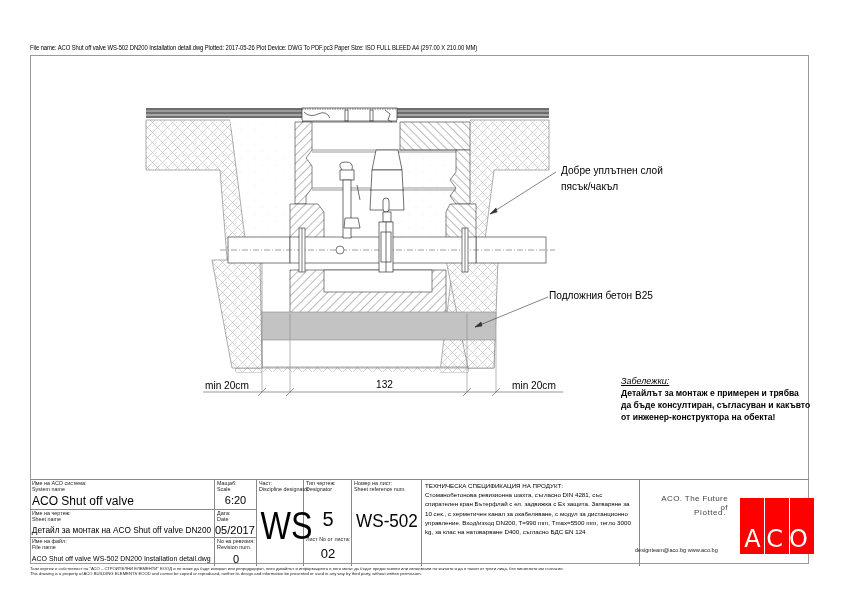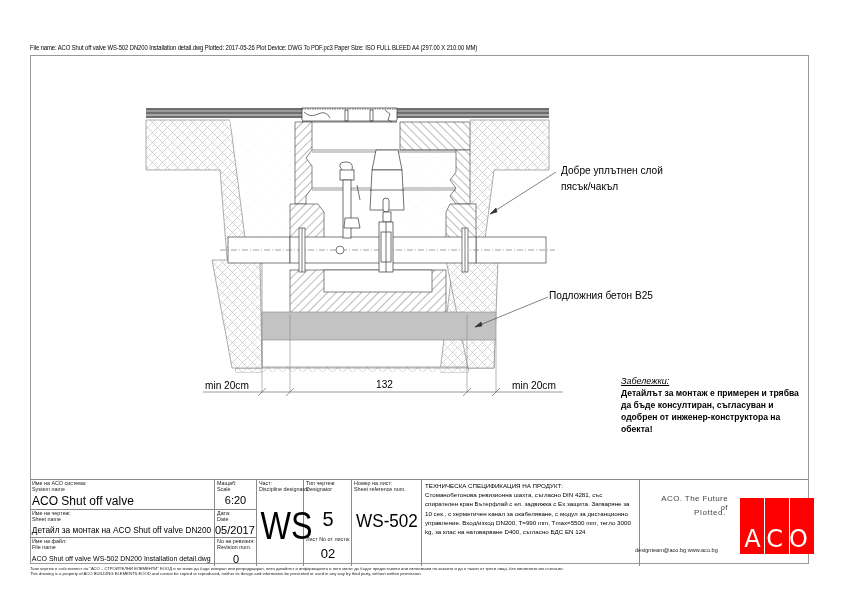--- a/index.html
+++ b/index.html
@@ -169,21 +169,21 @@
 <div class="label cond" style="left:561px; top:164px;">Добре уплътнен слой</div>
 <div class="label cond" style="left:561px; top:180px;">пясък/чакъл</div>
 <div class="label cond" style="left:549px; top:289px;">Подложния бетон B25</div>
 
 <div class="label cond" style="left:205px; top:379px;">min 20cm</div>
 <div class="label cond" style="left:376px; top:378px;">132</div>
 <div class="label cond" style="left:512px; top:379px;">min 20cm</div>
 
 <div class="notes">
   <div class="title">Забележки:</div>
-  <div class="body">Детайлът за монтаж е примерен и трябва да бъде консултиран, съгласуван и одобрен от инженер-конструктора на обекта!</div>
+  <div class="body">Детайлът за монтаж е примерен и трябва да бъде консултиран, съгласуван и какъвто от инженер-конструктора на обекта!</div>
 </div>
 
 <div class="tb">
 
   <div class="cell" style="left:0; top:0; width:185px; height:86px;">
     <div class="cap">Име на АСО система:</div>
     <div class="cap" style="padding-top:0;">System name</div>
     <div class="val" style="font-size:12px; padding-left:2px; margin-top:2px;">ACO Shut off valve</div>
     <div class="hline" style="left:0; top:29px; width:185px;"></div>
     <div style="position:absolute; top:30px; left:0; width:185px;">

